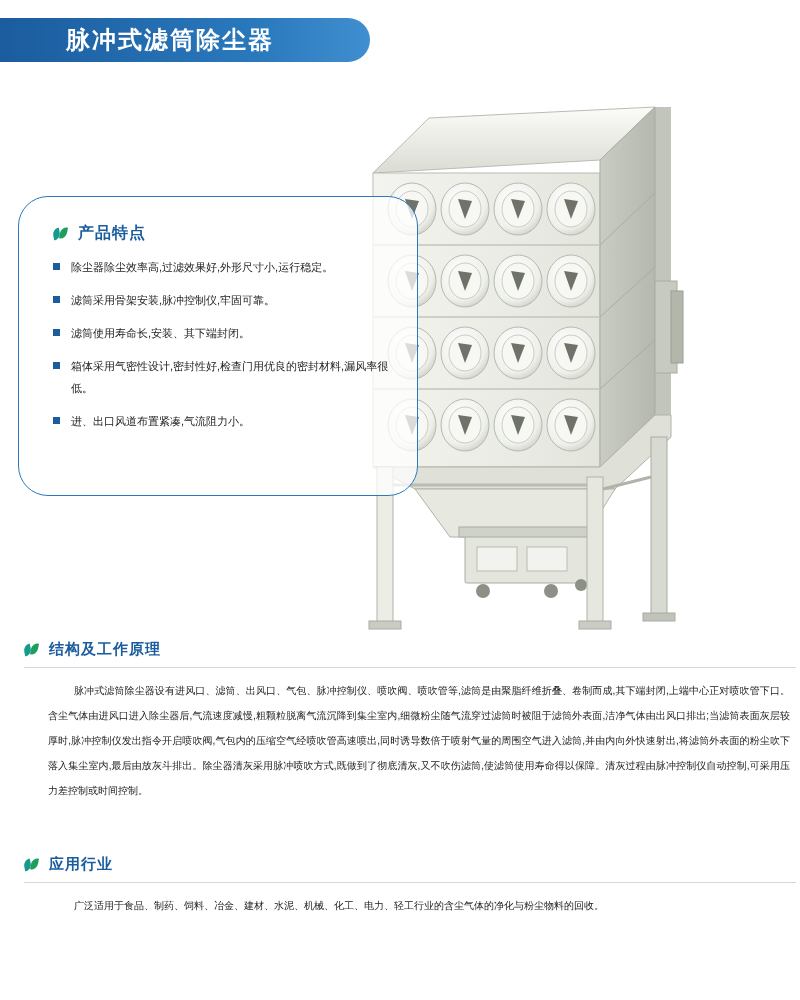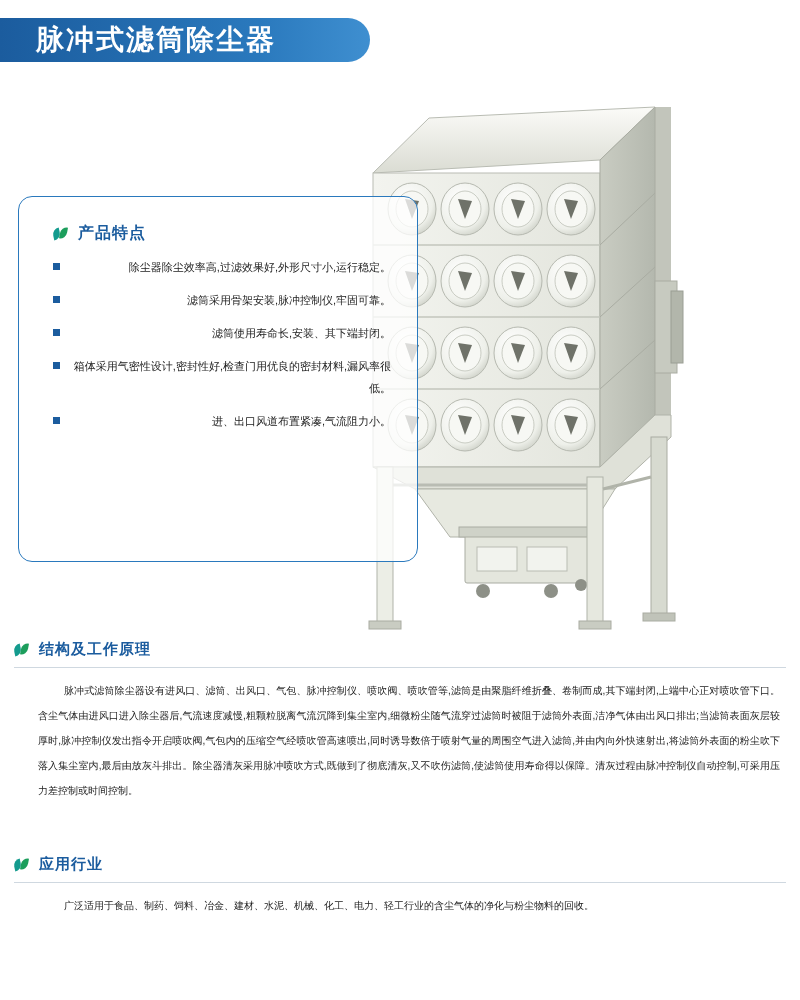--- a/index.html
+++ b/index.html
@@ -14,36 +14,35 @@
   
   .banner{
     position:absolute;left:0;top:18px;
     width:370px;height:44px;
     background:linear-gradient(90deg,#1b5c9e 0%,#2a79bd 70%,#3f8fd0 100%);
     border-radius:0 22px 22px 0;
     display:flex;align-items:center;
   }
   .banner-title{
     color:#ffffff;
-    font-size:28px;
+    font-size:24px;
     font-weight:bold;
     letter-spacing:2px;
-    padding-left:36px;
+    padding-left:66px;
     white-space:nowrap;
   }
 
   
   .feature-card{
     position:absolute;left:18px;top:196px;
-    width:400px;height:366px;
+    width:400px;height:300px;
     border:1px solid #2a79bd;
-    border-radius:14px;
+    border-radius:30px;
     background:rgba(255,255,255,0.75);
     box-sizing:border-box;
-    text-align:right;
   }
   .feature-head{
     display:flex;align-items:center;
     padding:26px 0 0 34px;
   }
   .leaf{
     width:16px;height:14px;margin-right:9px;position:relative;flex:0 0 auto;
   }
   .leaf:before,.leaf:after{
     content:"";position:absolute;width:7px;height:12px;background:#149b8e;
@@ -70,21 +69,21 @@
   }
 
   
   .machine{
     position:absolute;left:355px;top:85px;width:430px;height:545px;
   }
   .m-svg{display:block;}
 
   
   .section{
-    position:absolute;left:14px;width:772px;
+    position:absolute;left:24px;width:772px;
   }
   .sec-head{
     display:flex;align-items:center;margin-bottom:8px;
   }
   .sec-title{
     color:#1b5c9e;font-size:15px;font-weight:bold;letter-spacing:1px;
   }
   .sec-rule{
     height:1px;background:#cfd8e0;width:772px;margin:6px 0 10px 0;
   }

